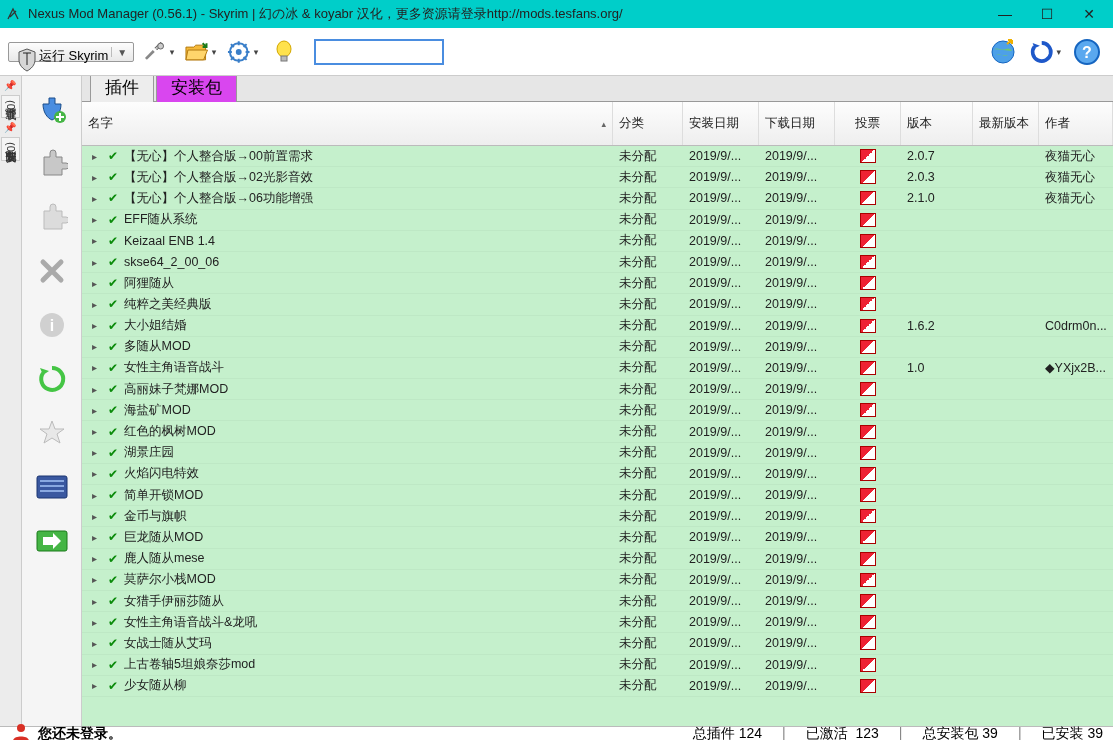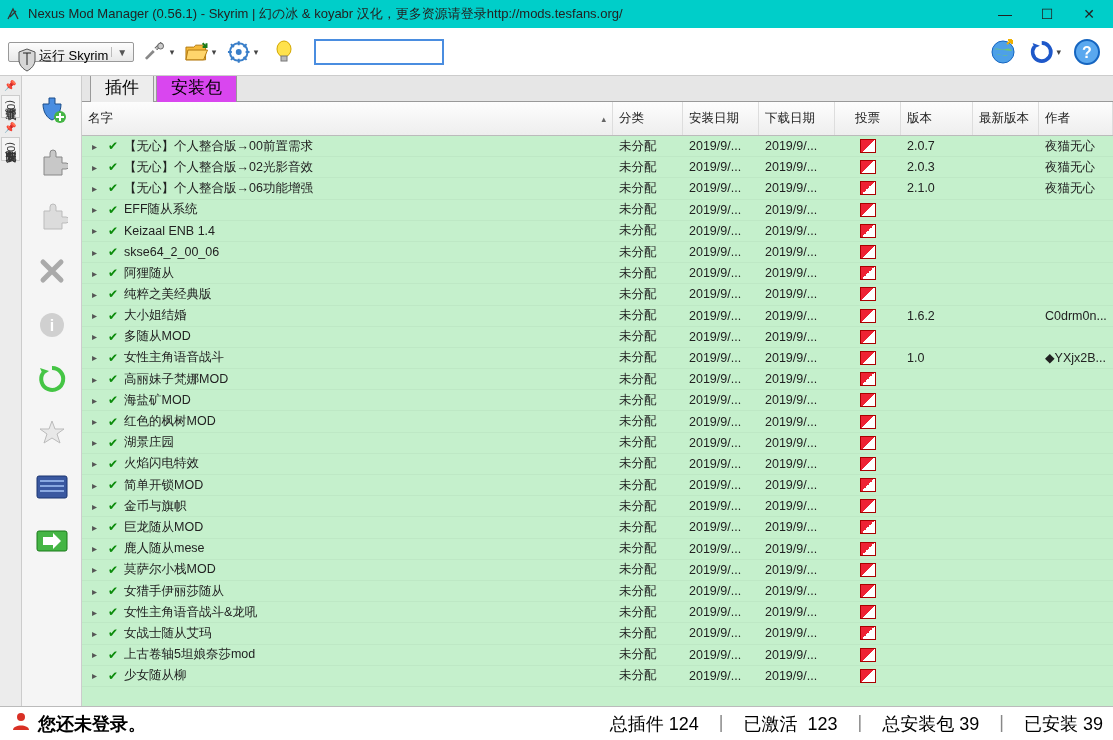--- a/index.html
+++ b/index.html
@@ -26,21 +26,21 @@
 .rail-pin { font-size: 10px; color: #555; }
 
 .side-icons { width: 60px; background: #f5f5f5; border-right: 1px solid #ccc; display: flex; flex-direction: column; align-items: center; padding-top: 14px; gap: 16px; }
 .side-icons .sic { width: 38px; height: 38px; display: flex; align-items: center; justify-content: center; border-radius: 3px; }
 
 .content { flex: 1; display: flex; flex-direction: column; background: #fff; overflow: hidden; }
 .tabs { height: 26px; display: flex; align-items: flex-end; padding: 0 8px; background: #e6e6e6; border-bottom: 1px solid #999; }
 .tab { padding: 3px 14px 3px; border: 1px solid #999; border-bottom: none; margin-right: 2px; background: #ededed; font-size: 17px; border-radius: 3px 3px 0 0; position: relative; top: 1px; }
 .tab.active { background: #d946ef; font-weight: 500; }
 
-.header-row { height: 34px; display: flex; align-items: center; background: linear-gradient(#fdfdfd,#eee); border-bottom: 1px solid #bbb; font-size: 12.5px; color: #222; }
+.header-row { height: 44px; display: flex; align-items: center; background: linear-gradient(#fdfdfd,#eee); border-bottom: 1px solid #bbb; font-size: 12.5px; color: #222; }
 .header-row .col { padding: 0 6px; border-right: 1px solid #ddd; height: 100%; display: flex; align-items: center; }
 .col.name { flex: 1; min-width: 300px; }
 .col.cat { width: 70px; }
 .col.idate { width: 76px; }
 .col.ddate { width: 76px; }
 .col.vote { width: 66px; justify-content: center; }
 .col.ver { width: 72px; }
 .col.latest { width: 66px; }
 .col.author { width: 74px; }
 .sort-ind { margin-left: auto; font-size: 9px; color: #666; }
@@ -53,21 +53,21 @@
 .cell.idate { width: 76px; }
 .cell.ddate { width: 76px; }
 .cell.vote { width: 66px; display: flex; justify-content: center; }
 .cell.ver { width: 72px; }
 .cell.latest { width: 66px; }
 .cell.author { width: 74px; }
 .check { color: #0a8a0a; font-size: 12px; width: 14px; text-align: center; }
 .toggle-caret { width: 8px; color: #555; font-size: 10px; margin-right: 2px; }
 .vote-flag { width: 16px; height: 14px; background: linear-gradient(135deg, #e23 50%, #fff 50%); border: 1px solid #a00; }
 
-.statusbar { height: 34px; background: #fff; border-top: 1px solid #bbb; display: flex; align-items: center; padding: 0 10px; font-size: 18px; }
+.statusbar { height: 14px; background: #fff; border-top: 1px solid #bbb; display: flex; align-items: center; padding: 0 10px; font-size: 14px; }
 .statusbar .user { display: flex; align-items: center; gap: 6px; font-weight: 700; }
 .statusbar .right { margin-left: auto; display: flex; gap: 20px; }
 .statusbar .sep { color: #888; }
 </style>
 </head>
 <body>
 
 <div class="titlebar">
   <span class="icon">
     <svg width="16" height="16" viewBox="0 0 16 16">

